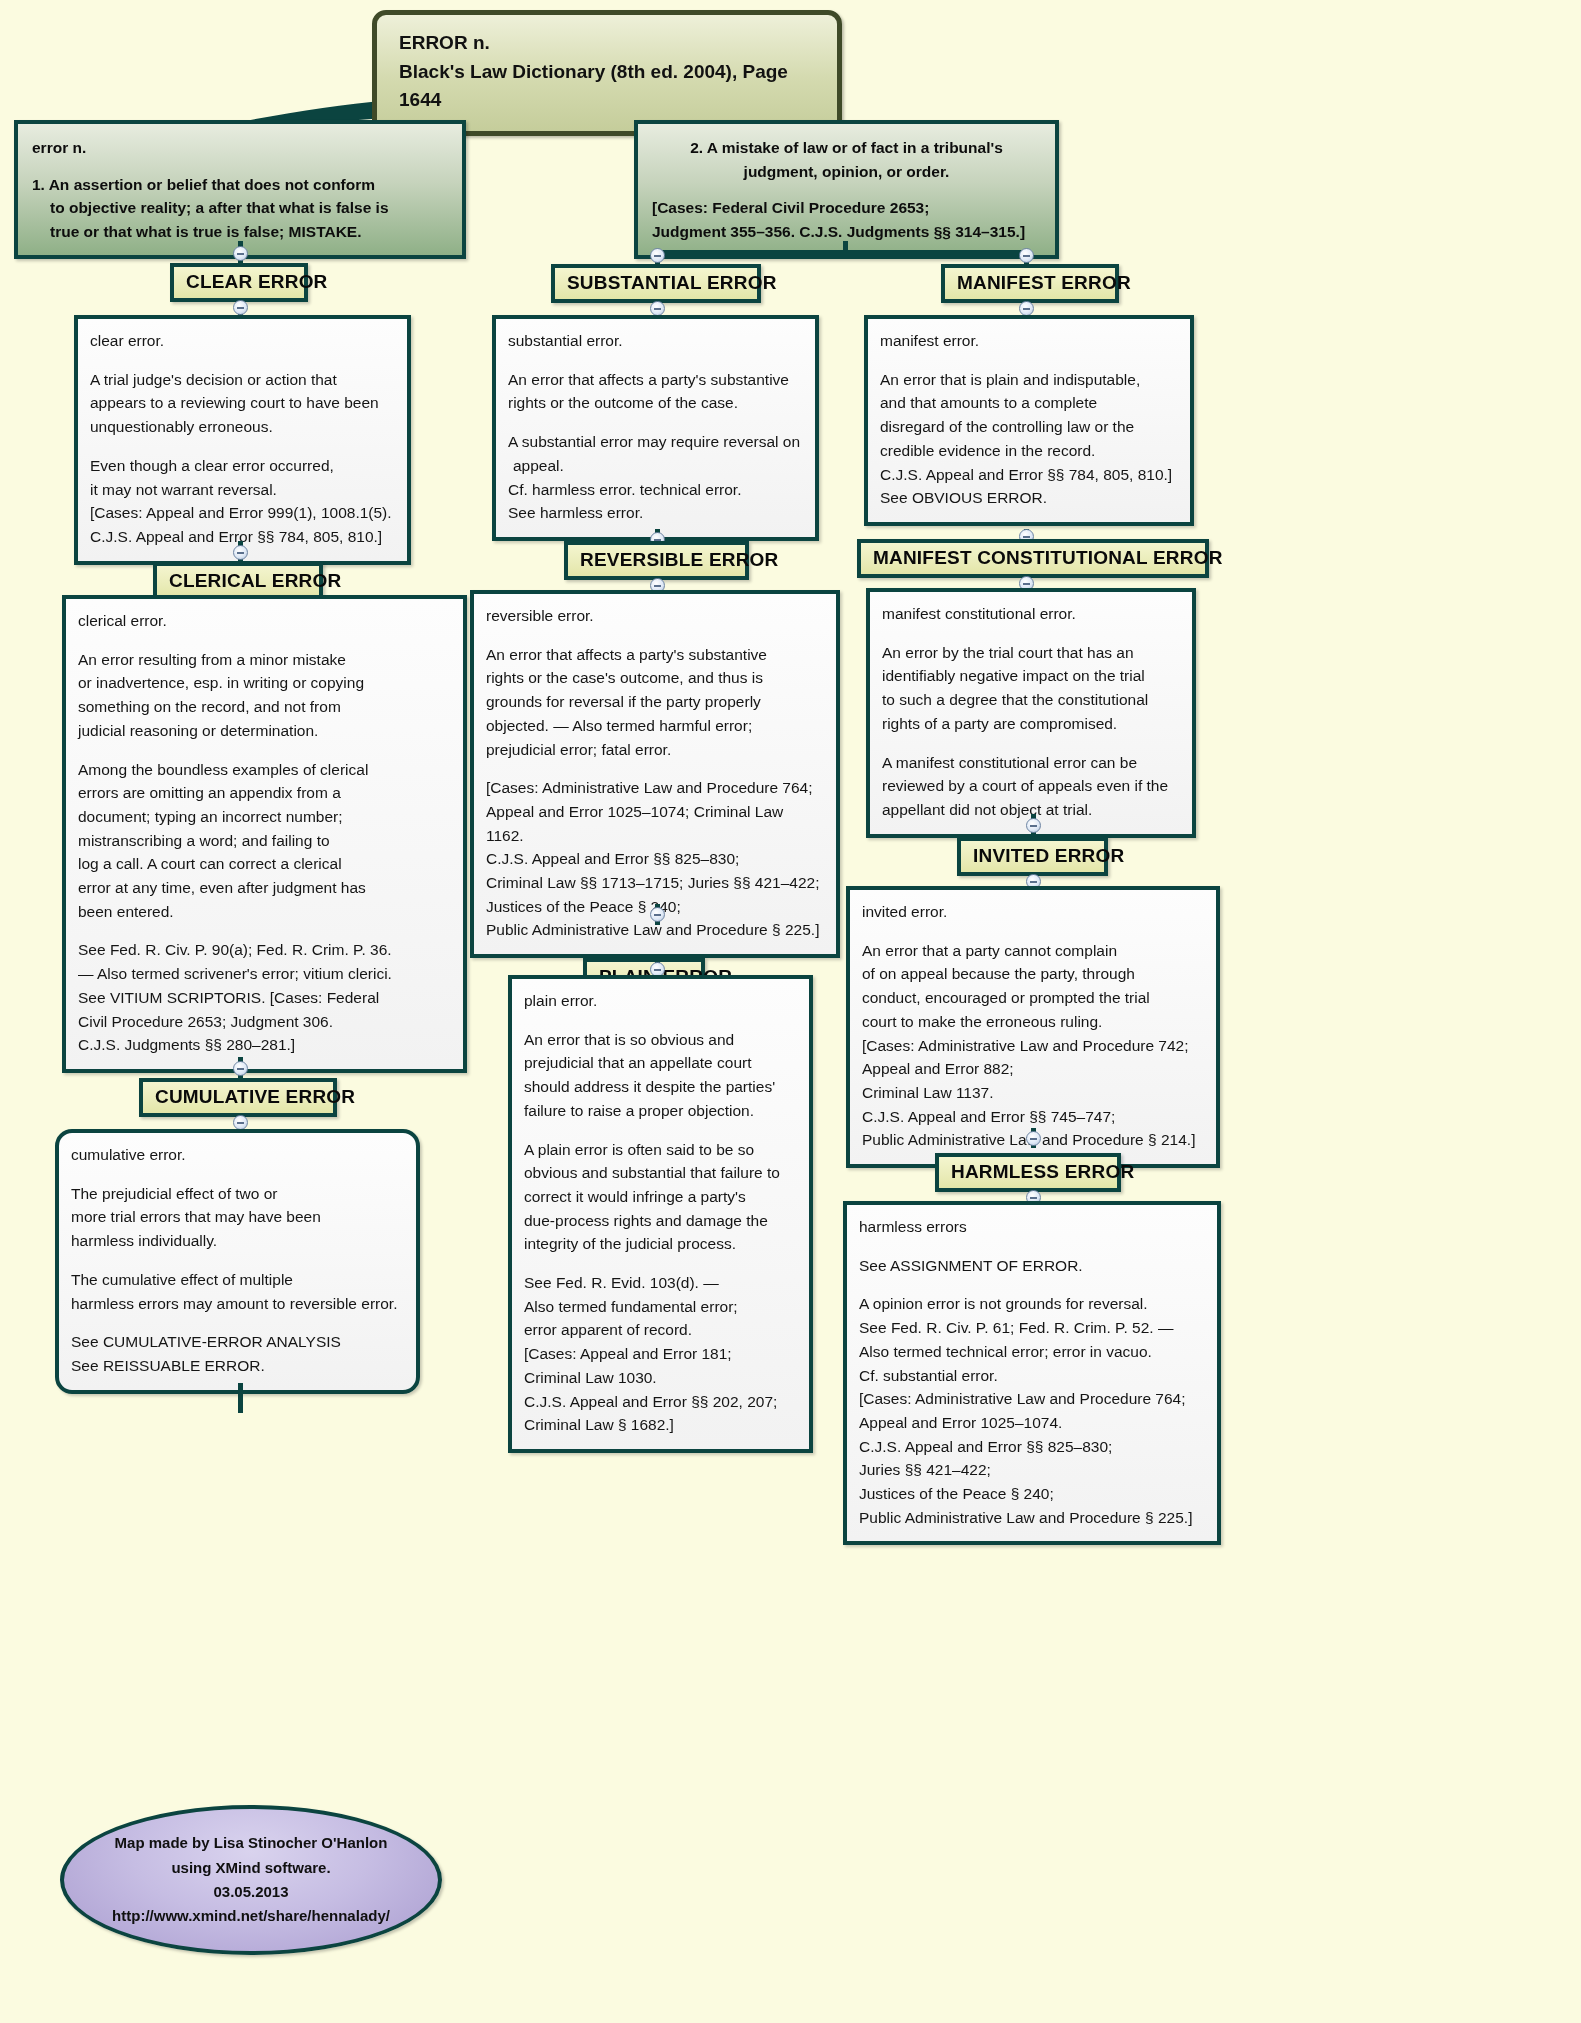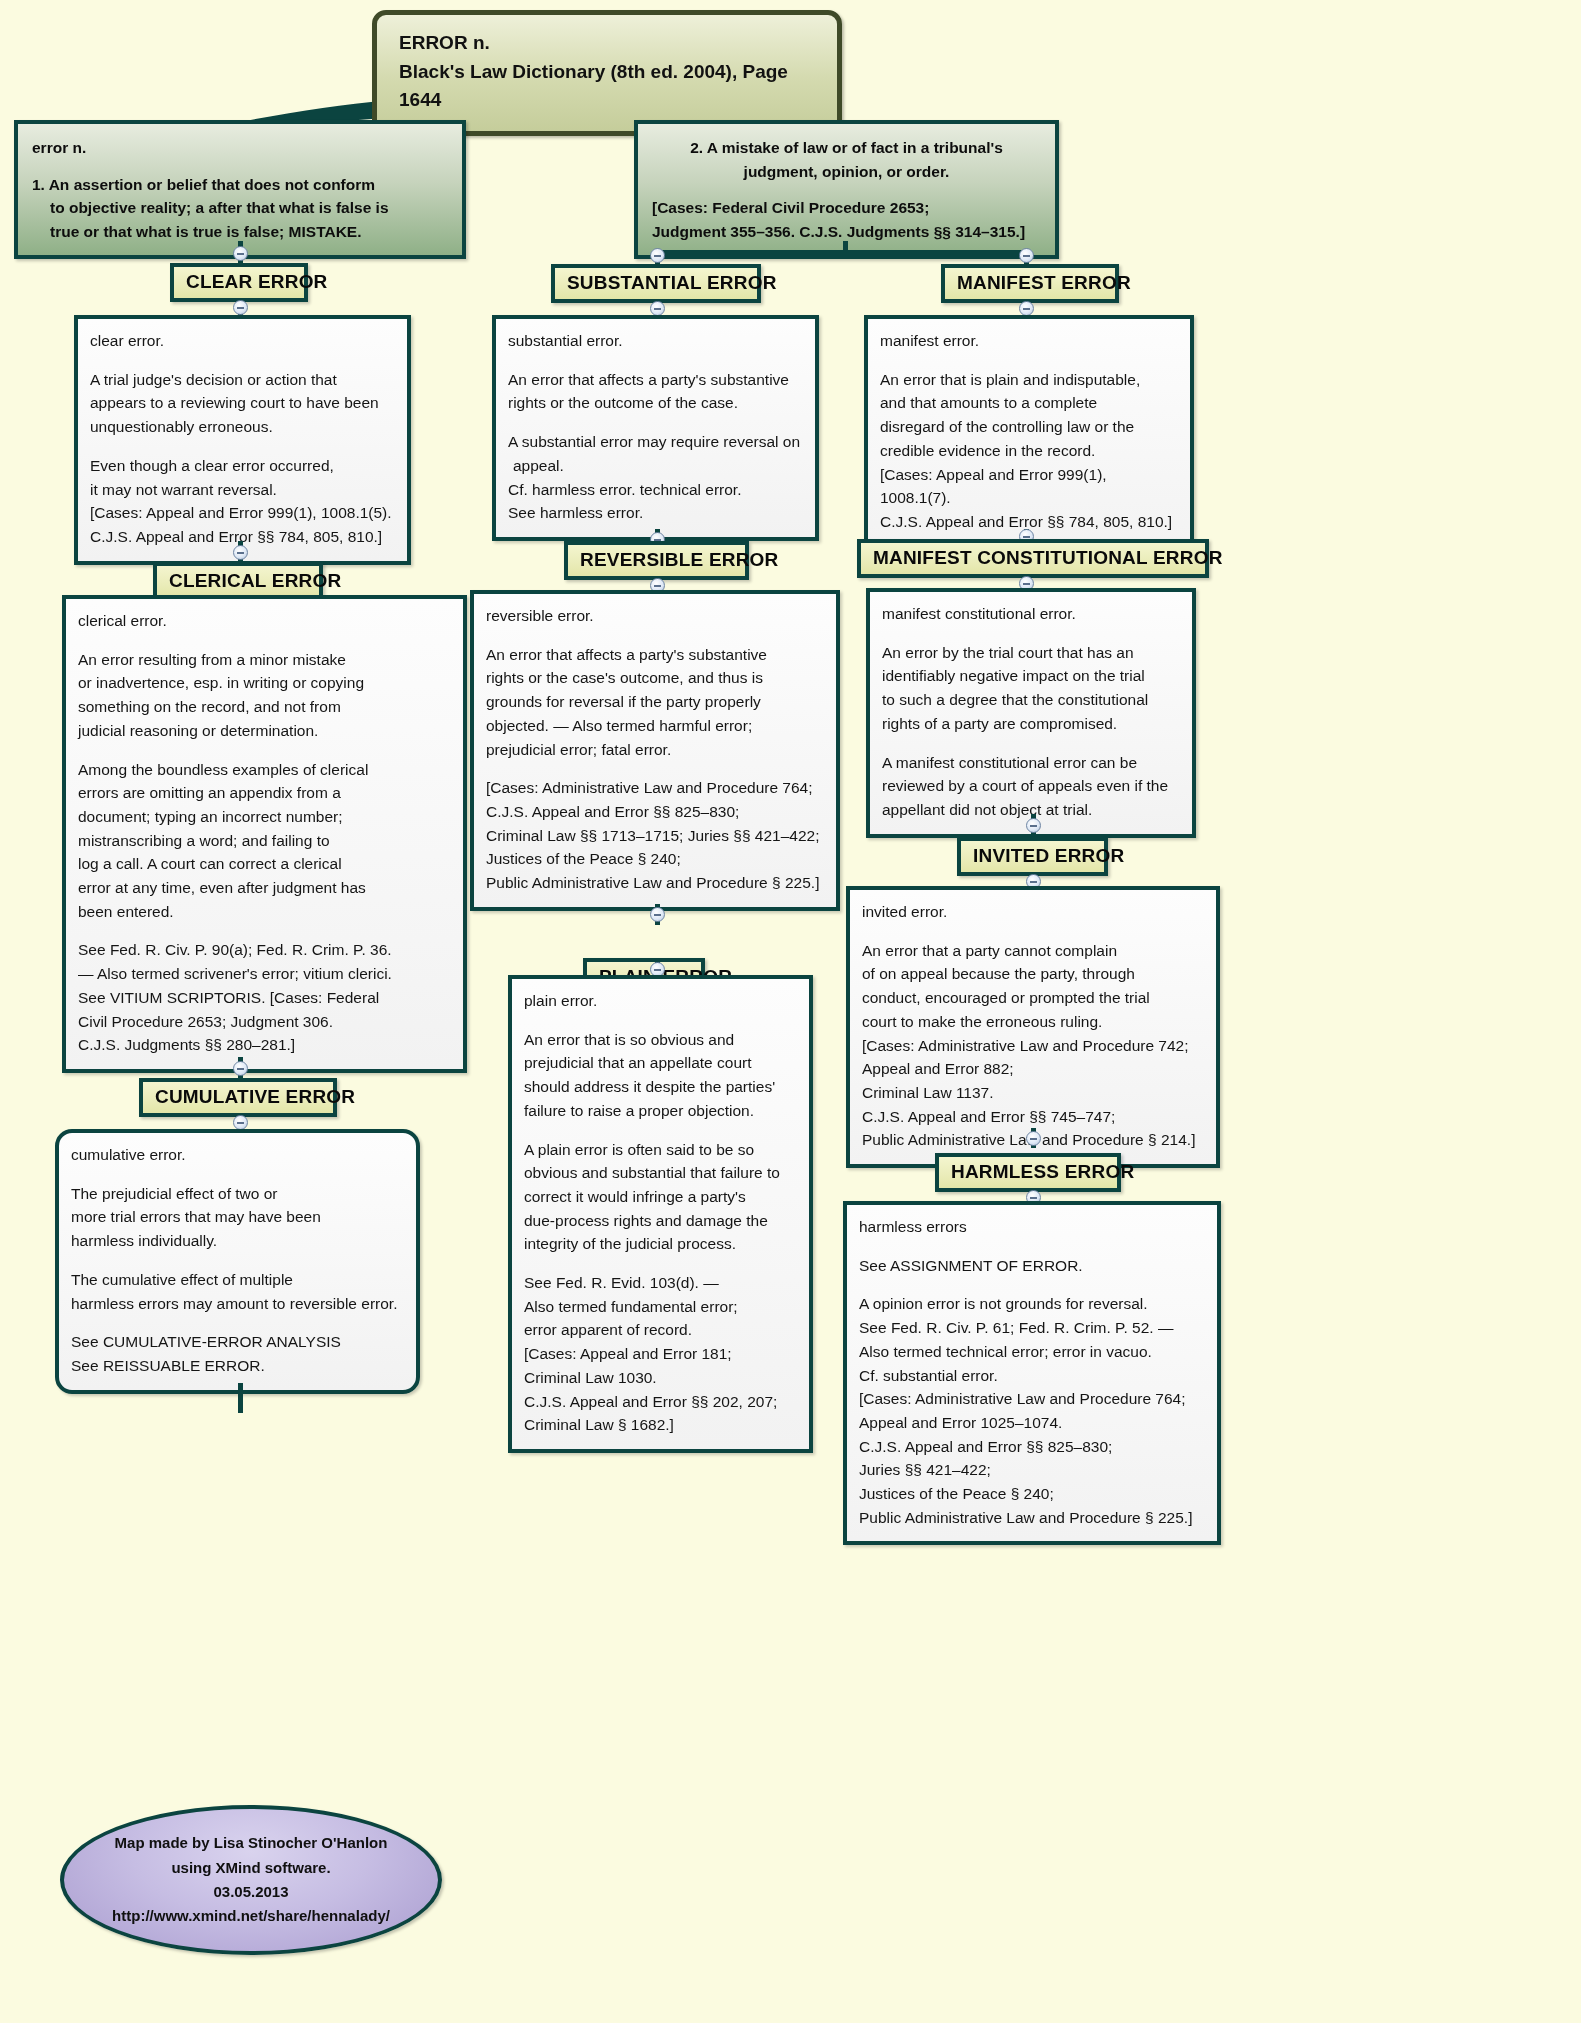--- a/index.html
+++ b/index.html
@@ -269,20 +269,21 @@
   <div class="node txtbox" style="left:470px; top:590px; width:370px;">
     <p>reversible error.</p>
     <div class="gap"></div>
     <p>An error that affects a party's substantive</p>
     <p>rights or the case's outcome, and thus is</p>
     <p>grounds for reversal if the party properly</p>
     <p>objected. — Also termed harmful error;</p>
     <p>prejudicial error; fatal error.</p>
     <div class="gap"></div>
     <p>[Cases: Administrative Law and Procedure 764;</p>
+    <p>Appeal and Error 1025–1074; Criminal Law 1162.</p>
     <p>C.J.S. Appeal and Error §§ 825–830;</p>
     <p>Criminal Law §§ 1713–1715; Juries §§ 421–422;</p>
     <p>Justices of the Peace § 240;</p>
     <p>Public Administrative Law and Procedure § 225.]</p>
   </div>
 
   <div class="vline" style="left:655px; top:904px; height:21px;"></div>
   <div class="knob" style="left:650px; top:907px;"></div>
 
   <div class="node chip" style="left:583px; top:925px; width:122px;margin-top:33px;">PLAIN ERROR</div>
@@ -318,21 +319,20 @@
   <div class="vline" style="left:1024px; top:300px; height:17px;"></div>
   <div class="knob" style="left:1019px; top:301px;"></div>
 
   <div class="node txtbox" style="left:864px; top:315px; width:330px;">
     <p>manifest error.</p>
     <div class="gap"></div>
     <p>An error that is plain and indisputable,</p>
     <p>and that amounts to a complete</p>
     <p>disregard of the controlling law or the</p>
     <p>credible evidence in the record.</p>
-    <p>[Cases: Appeal and Error 999(1), 1008.1(7).</p>
     <p>C.J.S. Appeal and Error §§ 784, 805, 810.]</p>
     <p>See OBVIOUS ERROR.</p>
   </div>
 
   <div class="vline" style="left:1024px; top:529px; height:14px;"></div>
   <div class="knob" style="left:1019px; top:529px;"></div>
 
   <div class="node chip" style="left:857px; top:539px; width:352px;">MANIFEST CONSTITUTIONAL ERROR</div>
 
   <div class="vline" style="left:1024px; top:575px; height:15px;"></div>

